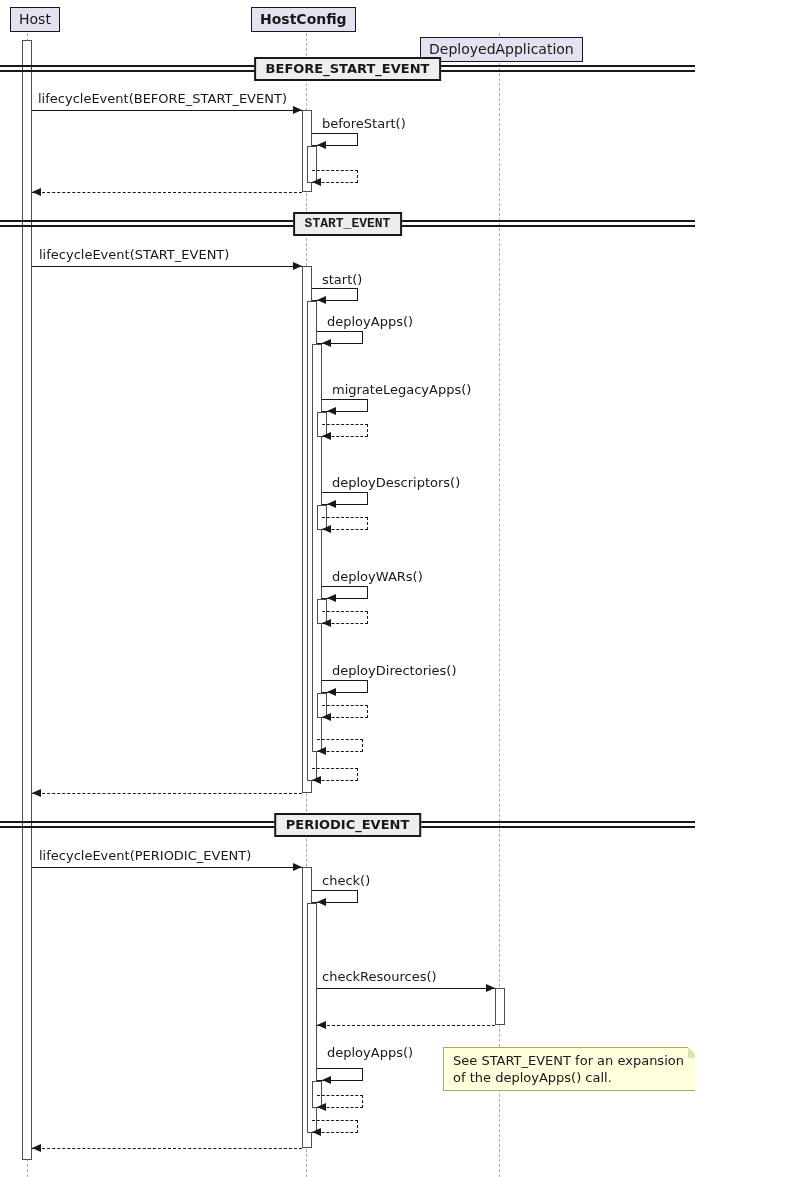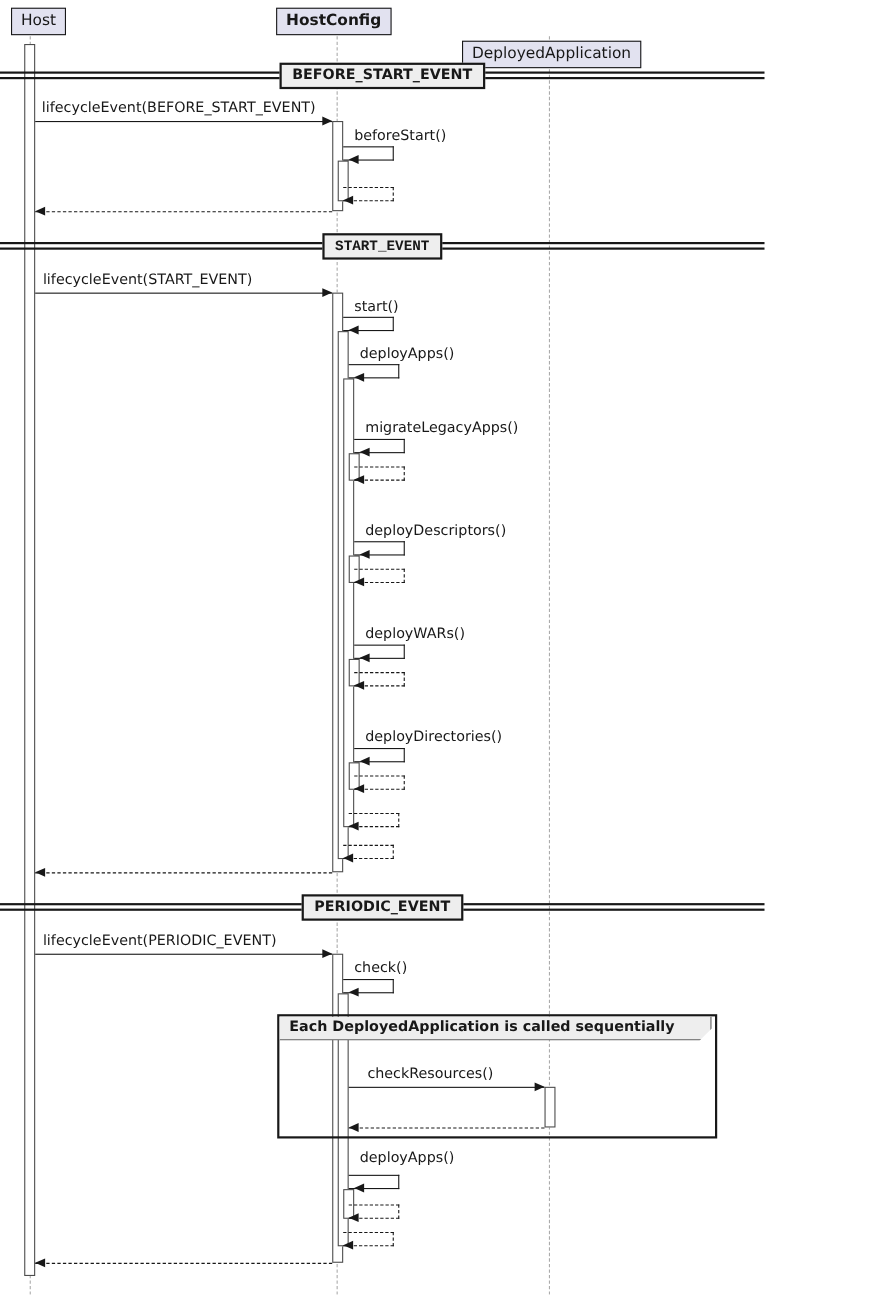--- a/index.html
+++ b/index.html
@@ -128,33 +128,32 @@
   <div class="arrow" style="left:32px; top:867px; width:270px;"></div>
   <div class="ah-r" style="left:293px; top:863px;"></div>
 
   <div class="activation" style="left:302px; top:867px; height:281px;"></div>
 
   <div class="msg-label" style="left:322px; top:873px;">check()</div>
   <div class="bracket" style="left:312px; top:890px; width:46px;"></div>
   <div class="ah-l" style="left:317px; top:898px;"></div>
   <div class="activation" style="left:307px; top:903px; height:230px;"></div>
 
-  <div class="frame" style="left:252px; top:922px; width:400px; height:113px;">
-    <div class="frame-title" style="width:393px;">Each DeployedApplication is called sequentially</div>
-  </div>
 
-  <div class="msg-label" style="left:322px; top:969px;margin-left:12px;">checkResources()</div>
+  <div class="msg-label" style="left:322px; top:969px;">checkResources()</div>
   <div class="arrow" style="left:317px; top:988px; width:178px;"></div>
   <div class="ah-r" style="left:486px; top:984px;"></div>
   <div class="activation" style="left:495px; top:988px; height:37px;"></div>
   <div class="arrow-dashed" style="left:317px; top:1025px; width:178px;"></div>
   <div class="ah-l" style="left:317px; top:1021px;"></div>
 
 
   <div class="msg-label" style="left:327px; top:1045px;">deployApps()</div>
+  <div class="note" style="left:443px; top:1047px; width:256px; height:44px;">See START_EVENT for an expansion
+of the deployApps() call.</div>
 
   <div class="bracket" style="left:317px; top:1068px; width:46px;"></div>
   <div class="ah-l" style="left:322px; top:1076px;"></div>
   <div class="activation" style="left:312px; top:1081px; height:27px;"></div>
   <div class="bracket-dashed" style="left:317px; top:1095px; width:46px;"></div>
   <div class="ah-l" style="left:317px; top:1103px;"></div>
   <div class="bracket-dashed" style="left:312px; top:1120px; width:46px;"></div>
   <div class="ah-l" style="left:312px; top:1128px;"></div>
 
   <div class="arrow-dashed" style="left:32px; top:1148px; width:270px;"></div>

